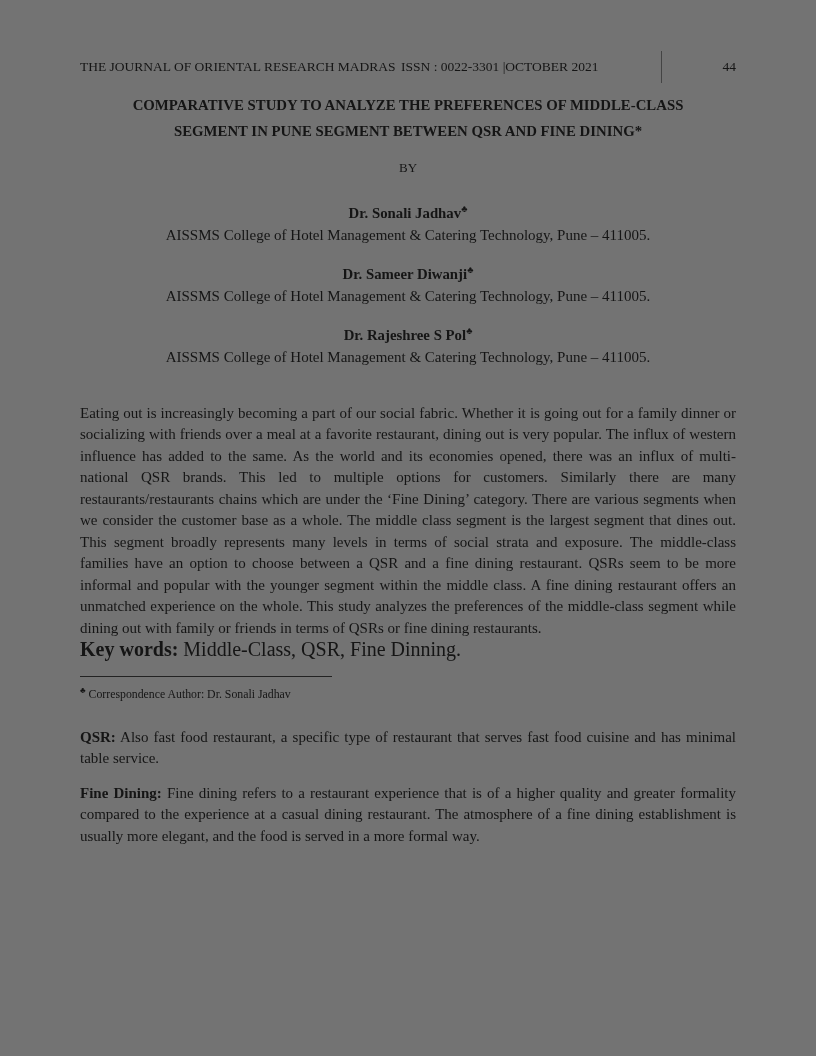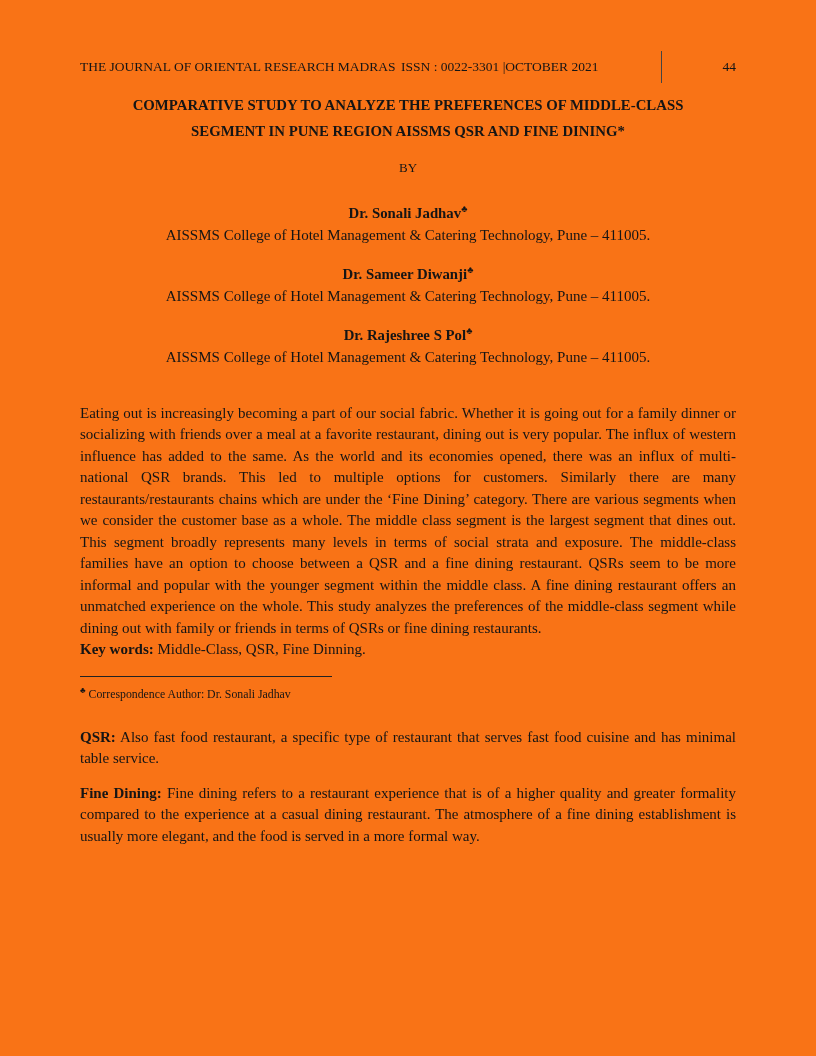--- a/index.html
+++ b/index.html
@@ -1,21 +1,21 @@
 <!DOCTYPE html>
 <html><head>
 <meta charset="utf-8">
 <style>
   html, body { margin: 0; padding: 0; background: #e9e9e9; }
   .page {
     position: relative;
     width: 816px;
     height: 1056px;
     margin: 0 auto;
-    background: #f97316;
+    background: #737373;
     box-sizing: border-box;
     padding: 50px 80px 16px 80px;
     font-family: "Liberation Serif", "DejaVu Serif", serif;
     color: #151515;
     overflow: hidden;
   }
   .header {
     display: flex;
     justify-content: space-between;
     align-items: center;
@@ -51,21 +51,21 @@
   .author-name sup { font-size: 9.5px; }
   .affiliation { font-size: 15px; line-height: 22px; }
   .abstract { margin-top: 35px; }
   .abstract-heading { font-weight: bold; font-size: 15px; line-height: 22px; }
   .body-text {
     margin: 0;
     font-size: 15px;
     line-height: 21.5px;
     text-align: justify;
   }
-  .keywords { margin: 0; font-size: 15px; line-height: 21.5px; }
+  .keywords { margin: 0; font-size: 20px; line-height: 21.5px; }
   .keywords b { font-weight: bold; }
   .footnote { margin-top: 15px; }
   .fn-rule {
     width: 252px;
     height: 0;
     border-top: 1.2px solid #222;
     margin: 0 0 5px 0;
   }
   .fn-line { font-size: 11.8px; line-height: 17px; }
   .fn-line sup { font-size: 8.5px; }
@@ -82,21 +82,21 @@
     <span class="journal">THE JOURNAL OF ORIENTAL RESEARCH MADRAS</span>
     <span class="header-right">
       <span>ISSN : 0022-3301 |OCTOBER 2021</span>
       <span class="vbar"></span>
       <span>44</span>
     </span>
   </header>
 
   <h1 class="title">
     <span class="tline">COMPARATIVE STUDY TO ANALYZE THE PREFERENCES OF MIDDLE-CLASS</span>
-    <span class="tline">SEGMENT IN PUNE REGION AISSMS QSR AND FINE DINING*</span>
+    <span class="tline">SEGMENT IN PUNE SEGMENT BETWEEN QSR AND FINE DINING*</span>
   </h1>
 
   <div class="by">BY</div>
 
   <div class="author first">
     <div class="author-name"><span>Dr. Sonali Jadhav</span><sup>♣</sup></div>
     <div class="affiliation">AISSMS College of Hotel Management &amp; Catering Technology, Pune – 411005.</div>
   </div>
 
   <div class="author">

